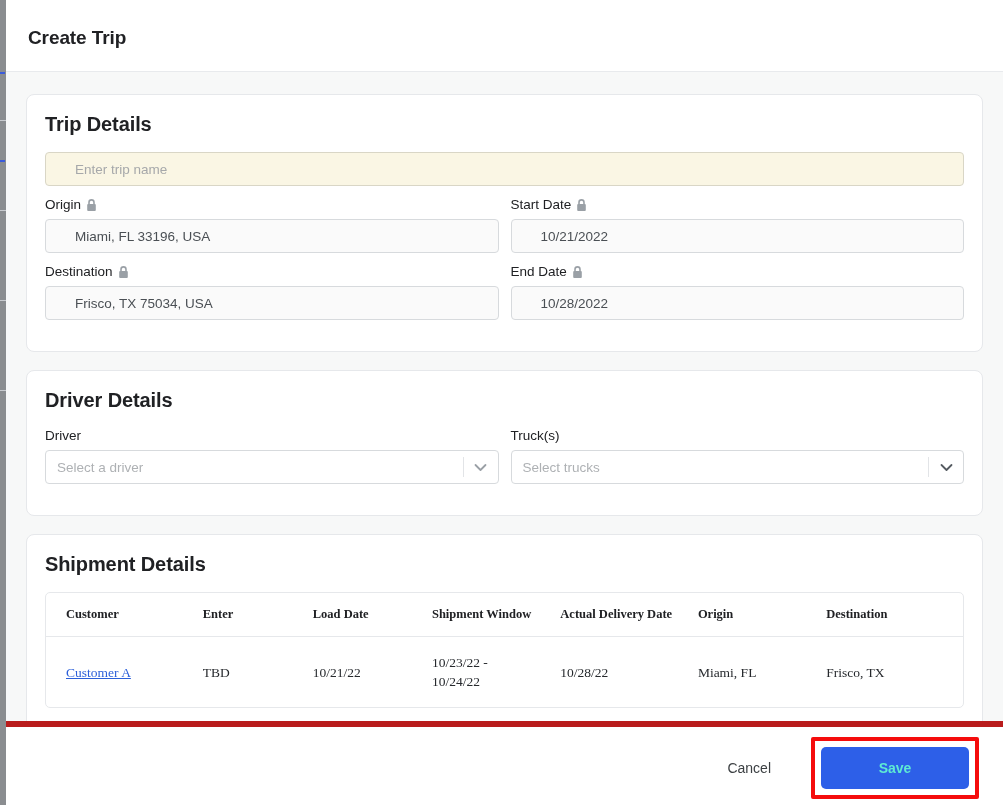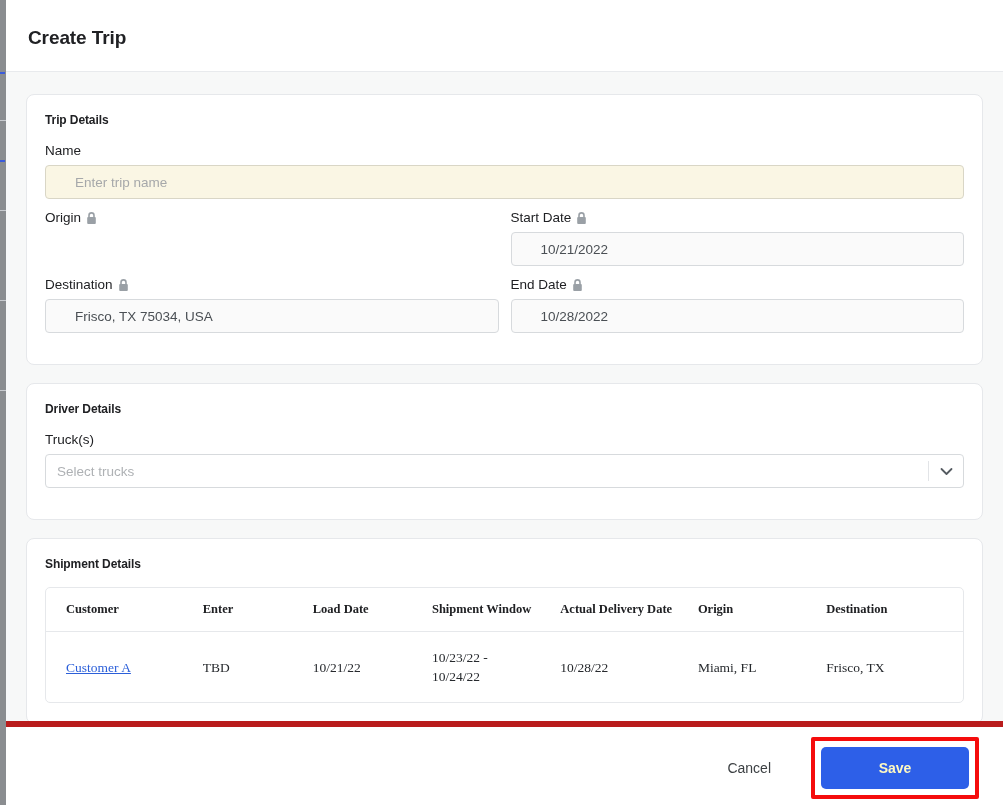--- a/index.html
+++ b/index.html
@@ -54,21 +54,21 @@
   }
 
   .card {
     background: #ffffff;
     border: 1px solid #e6e8eb;
     border-radius: 8px;
     padding: 18px 18px 20px 18px;
     margin-bottom: 18px;
   }
   .card-title {
-    font-size: 12px; font-weight: 700; color: #202124;
+    font-size: 20px; font-weight: 700; color: #202124;
     margin: 0 0 16px 0;
     letter-spacing: -0.1px;
   }
 
   .field-row {
     display: flex; gap: 12px;
   }
   .field { flex: 1 1 0; min-width: 0; margin-bottom: 11px; }
   .field.full { flex: 1 1 100%; }
 
@@ -188,21 +188,21 @@
     border: 4px solid #f50c0c;
     padding: 6px;
     border-radius: 2px;
     display: inline-flex;
     margin-left: 22px;
   }
   .btn-save {
     background: #2d5fe8;
     border: none;
     border-radius: 5px;
-    color: #fef9c3;
+    color: #5eead4;
     font-family: "Liberation Sans", sans-serif;
     font-size: 14px;
     font-weight: 700;
     width: 148px;
     height: 42px;
     cursor: pointer;
   }
 </style>
 </head>
 <body>
@@ -221,37 +221,35 @@
   <div class="modal-header">
     <div class="modal-title">Create Trip</div>
   </div>
 
   <div class="modal-body">
 
     <div class="card">
       <div class="card-title">Trip Details</div>
 
       <div class="field full">
-        <div class="field-label">
-          <span>Name</span>
-        </div>
         <input class="input autofill" type="text" placeholder="Enter trip name" style="">
       </div>
 
       <div class="field-row">
         <div class="field">
           <div class="field-label">
             <span>Origin</span>
             <span class="lock-icon">
               <svg width="11" height="13" viewBox="0 0 11 13" aria-hidden="true">
                 <path d="M3 5V3.4A2.5 2.5 0 0 1 8 3.4V5" fill="none" stroke="#9aa0a6" stroke-width="1.6"></path>
                 <rect x="1.2" y="5" width="8.6" height="7" rx="1" fill="#9aa0a6"></rect>
               </svg>
             </span>
           </div>
+          <input class="input" type="text" readonly="" value="Miami, FL 33196, USA" style="">
         </div>
 
         <div class="field">
           <div class="field-label">
             <span>Start Date</span>
             <span class="lock-icon">
               <svg width="11" height="13" viewBox="0 0 11 13" aria-hidden="true">
                 <path d="M3 5V3.4A2.5 2.5 0 0 1 8 3.4V5" fill="none" stroke="#9aa0a6" stroke-width="1.6"></path>
                 <rect x="1.2" y="5" width="8.6" height="7" rx="1" fill="#9aa0a6"></rect>
               </svg>
@@ -287,20 +285,34 @@
           </div>
           <input class="input" type="text" readonly="" value="10/28/2022" style="">
         </div>
       </div>
     </div>
 
     <div class="card">
       <div class="card-title">Driver Details</div>
 
       <div class="field-row">
+        <div class="field">
+          <div class="field-label">
+            <span>Driver</span>
+          </div>
+          <div class="select-wrap">
+            <span class="select-placeholder">Select a driver</span>
+            <span class="select-divider"></span>
+            <span class="select-arrow">
+              <svg width="13" height="9" viewBox="0 0 13 9" aria-hidden="true">
+                <path d="M1.5 2 L6.5 7 L11.5 2" fill="none" stroke="#9aa0a6" stroke-width="1.8" stroke-linecap="round" stroke-linejoin="round"></path>
+              </svg>
+            </span>
+          </div>
+        </div>
 
         <div class="field">
           <div class="field-label">
             <span>Truck(s)</span>
           </div>
           <div class="select-wrap">
             <span class="select-placeholder">Select trucks</span>
             <span class="select-divider"></span>
             <span class="select-arrow">
               <svg width="13" height="9" viewBox="0 0 13 9" aria-hidden="true">

